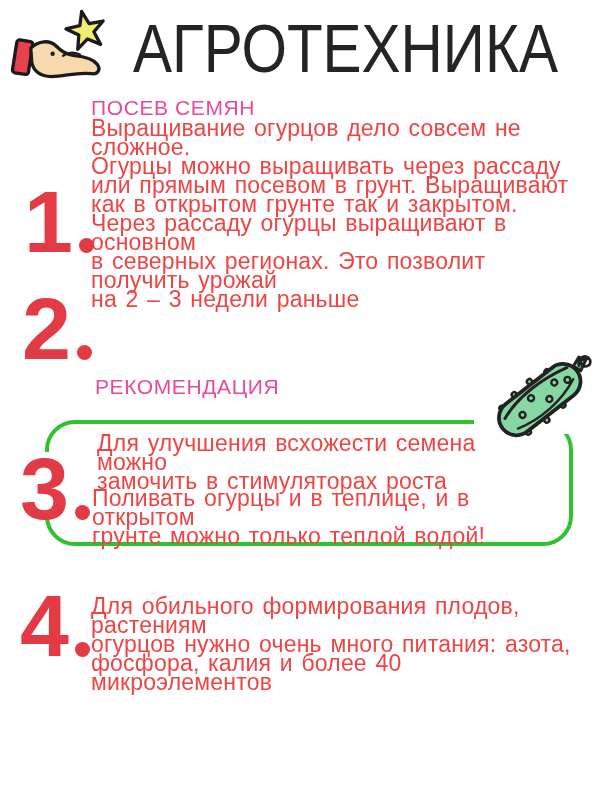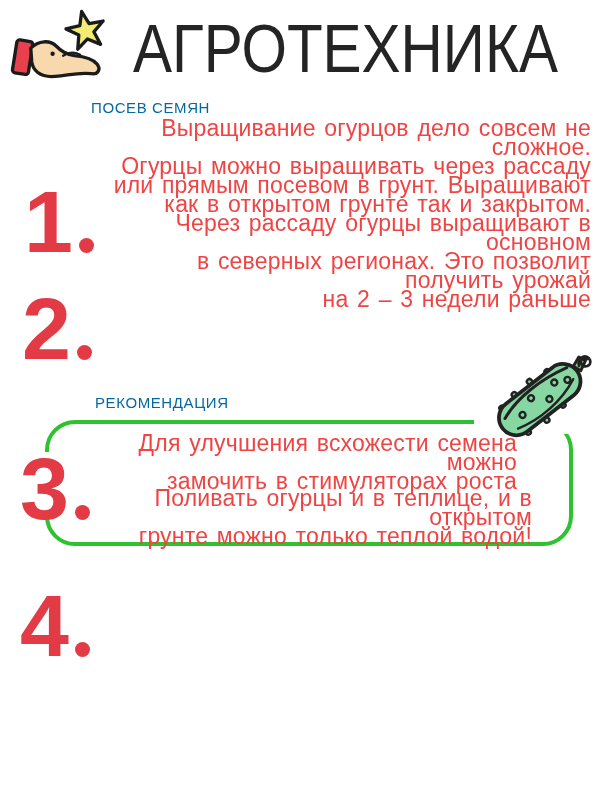--- a/index.html
+++ b/index.html
@@ -1,28 +1,28 @@
 <!DOCTYPE html>
 <html><head>
 <meta charset="utf-8">
 <style>
   html,body{margin:0;padding:0;background:#ffffff;}
   .page{
     position:relative;width:600px;height:752px;background:#ffffff;overflow:hidden;
-    font-family:"Liberation Sans","DejaVu Sans",sans-serif;color:#1e1e1e;text-align:right;
+    font-family:"Liberation Sans","DejaVu Sans",sans-serif;color:#1e1e1e;
   }
   .abs{position:absolute;}
   
   .title{
     left:133px;top:14px;font-size:68px;line-height:68px;font-weight:400;color:#242424;
     transform:scaleX(0.86);transform-origin:left top;white-space:nowrap;letter-spacing:0;
   }
   .hero-icon{left:8px;top:6px;width:112px;height:88px;}
   
-  .kicker{font-size:15px;line-height:22px;letter-spacing:0.6px;color:#0369a1;white-space:nowrap;}
+  .kicker{font-size:21px;line-height:22px;letter-spacing:0.6px;color:#ec4899;white-space:nowrap;}
   .para{font-size:23px;line-height:19px;white-space:pre-line;word-spacing:2px;letter-spacing:0.2px;color:#ef4444;}
   
   .num{display:flex;align-items:flex-end;color:#e23b45;}
   .num .digit{font-size:88px;line-height:64px;font-weight:700;}
   .num .dot{width:15px;height:15px;border-radius:50%;background:#e23b45;margin:0 0 1px 6px;}
   
   .tip-box{
     left:45px;top:420px;width:520px;height:118px;
     border:4px solid #2fc22f;border-radius:30px;background:#ffffff;
   }
@@ -58,21 +58,21 @@
   <div class="abs num" style="left:24px;top:190px">
     <span class="digit">1</span>
     <span class="dot"></span>
   </div>
 
   <div class="abs num" style="left:22px;top:297px">
     <span class="digit">2</span>
     <span class="dot"></span>
   </div>
 
-  <div class="abs kicker" style="left:95px;top:392px">РЕКОМЕНДАЦИЯ</div>
+  <div class="abs kicker" style="left:95px;top:376px">РЕКОМЕНДАЦИЯ</div>
   <div class="abs tip-box"></div>
   <div class="abs backing b-cuke"></div>
   <div class="abs backing b-num3"></div>
   <div class="abs para" style="left:92px;top:489px;width:440px">Поливать огурцы и в теплице, и в открытом
 грунте можно только теплой водой!</div>
   <div class="abs para" style="left:97px;top:434px;width:420px">Для улучшения всхожести семена можно
 замочить в стимуляторах роста</div>
   <div class="abs num" style="left:20px;top:457px">
     <span class="digit">3</span>
     <span class="dot"></span>
@@ -100,18 +100,21 @@
             <circle cx="47" cy="56" r="3"></circle>
           <circle cx="61" cy="68" r="3"></circle>
             <circle cx="75" cy="58" r="3"></circle>
           <circle cx="87" cy="64" r="3"></circle>
         </g>
       </g>
       <path d="M93,30 c-2,-9 8,-13 11,-6 c2,6 -6,9 -9,3 c-1.5,-4 3,-6 6,-4" fill="none" stroke="#222222" stroke-width="2.8" stroke-linecap="round"></path>
     </svg>
   </div>
 
+  <div class="abs para" style="left:91px;top:597px;width:490px">Для обильного формирования плодов, растениям
+огурцов нужно очень много питания: азота,
+фосфора, калия и более 40 микроэлементов</div>
   <div class="abs num" style="left:20px;top:594px">
     <span class="digit">4</span>
     <span class="dot"></span>
   </div>
 
 </div>
 
 </body></html>

